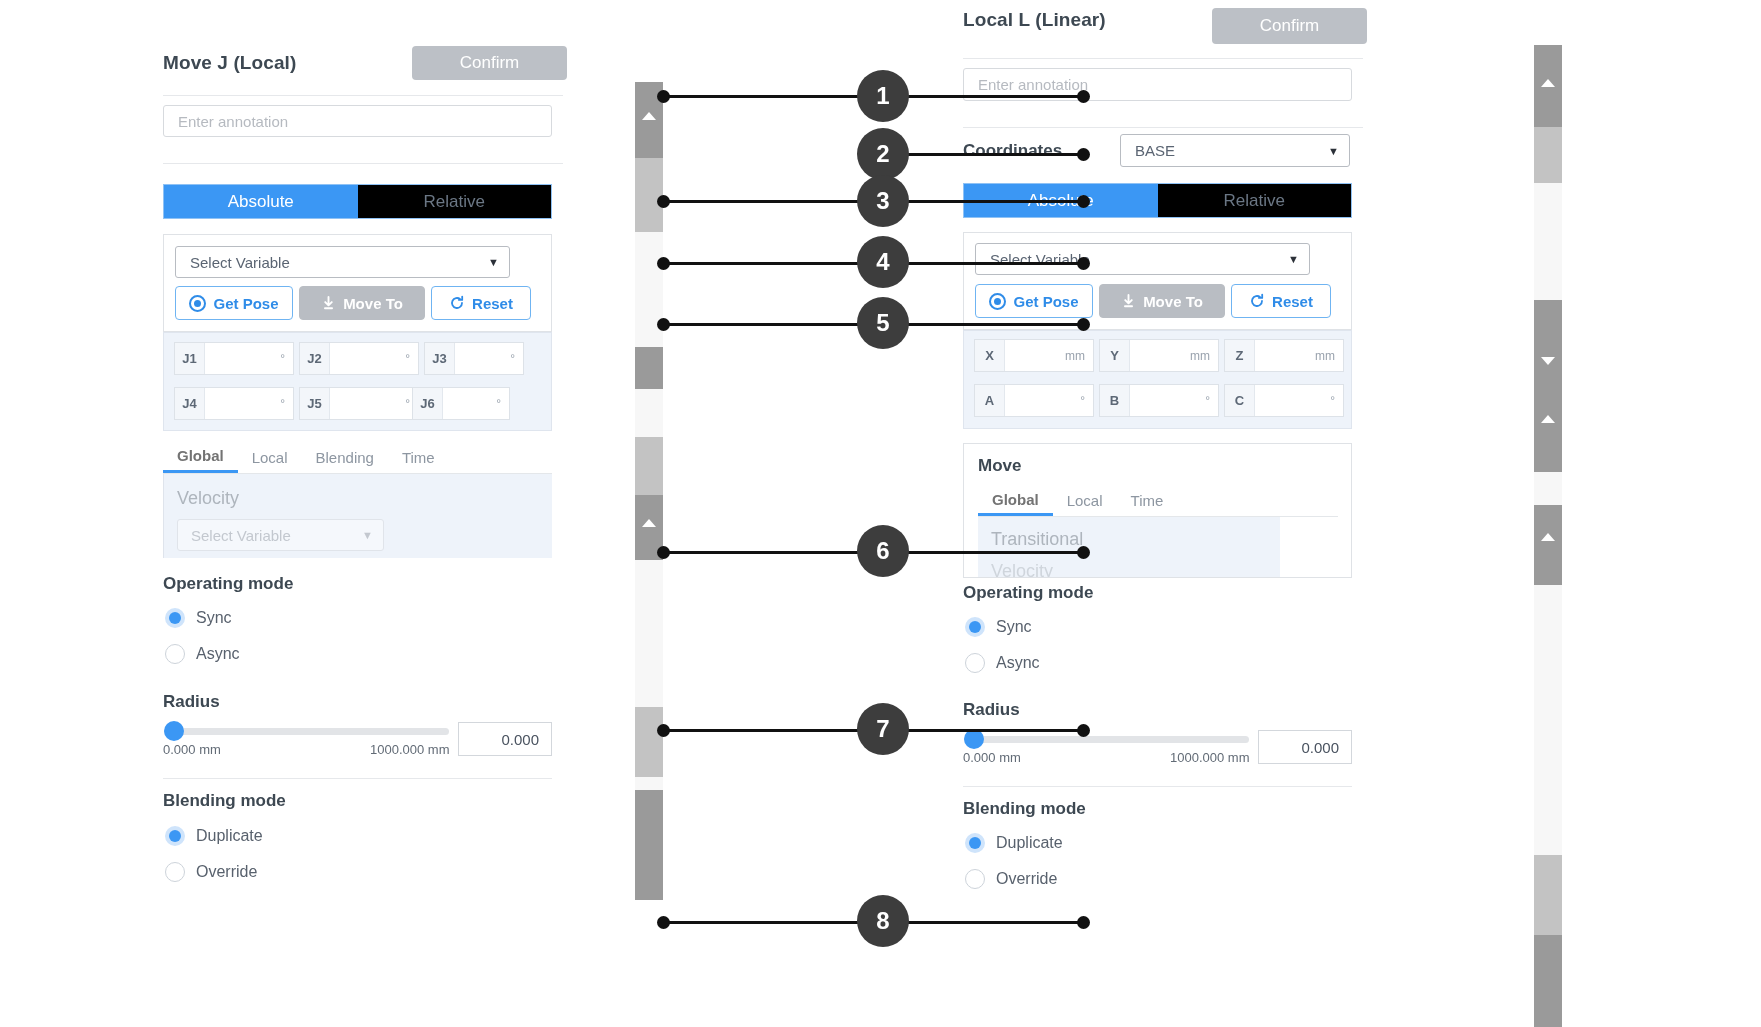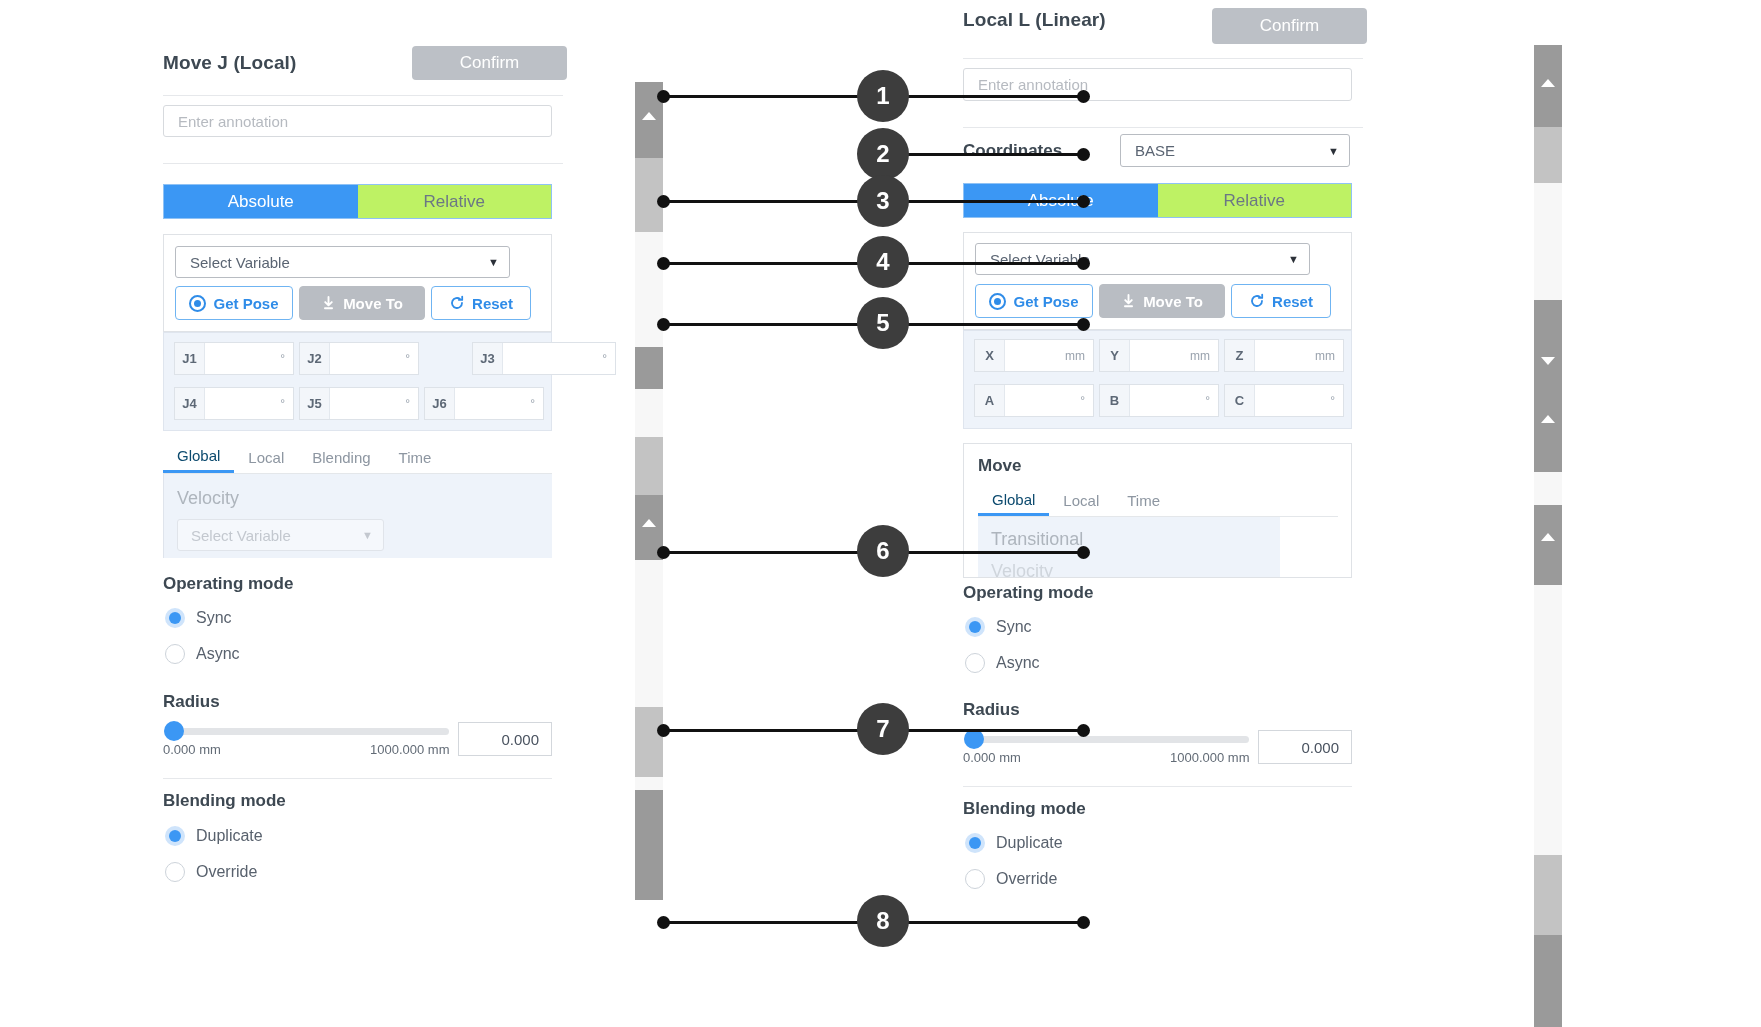--- a/index.html
+++ b/index.html
@@ -31,21 +31,21 @@
     font-size:15px;color:#b6bac0;
   }
 
   
   .seg{position:absolute;display:flex;border:1px solid #8fc2f5;box-sizing:border-box;}
   .seg div{
     flex:1;display:flex;align-items:center;justify-content:center;
     font-size:17px;height:100%;box-sizing:border-box;
   }
   .seg .on{background:#3b97f4;color:#fff;}
-  .seg .off{background:#bef264;color:#6b7785;}
+  .seg .off{background:#000000;color:#6b7785;}
 
   
   .varbox{position:absolute;border:1px solid #dfe2e6;box-sizing:border-box;background:#fff;}
   .select{
     position:absolute;border:1px solid #b8bcc2;border-radius:3px;background:#fff;
     box-sizing:border-box;display:flex;align-items:center;
     padding:0 10px 0 14px;font-size:15px;color:#5a6472;
   }
   .select .caret{margin-left:auto;font-size:11px;color:#2b3038;}
   .pill{
@@ -73,21 +73,21 @@
     font-size:13px;font-weight:bold;color:#5d6876;box-sizing:border-box;
   }
   .fld .unit{margin-left:auto;padding-right:8px;font-size:12px;color:#9aa3ae;}
 
   
   .tabs{position:absolute;display:flex;border-bottom:1px solid #e4e7ea;box-sizing:border-box;}
   .tabs span{
     font-size:15px;color:#8d96a1;padding:0 14px;height:100%;
     display:flex;align-items:center;box-sizing:border-box;
   }
-  .tabs span.act{color:#0c4a6e;border-bottom:3px solid #3b97f4;font-weight:normal;}
+  .tabs span.act{color:#737373;border-bottom:3px solid #3b97f4;font-weight:bold;}
 
   .fadebox{position:absolute;background:#eef3fa;box-sizing:border-box;}
   .fadebox .ttl{font-size:18px;color:#aeb5bd;}
   .fadebox .sel{
     border:1px solid #e0e4ea;border-radius:3px;background:#f5f8fc;
     display:flex;align-items:center;padding:0 10px 0 13px;
     font-size:15px;color:#c3c8cf;box-sizing:border-box;
   }
   .fadebox .sel .caret{margin-left:auto;font-size:11px;color:#c3c8cf;}
 
@@ -172,33 +172,33 @@
 
     <div class="fieldwrap" style="left:23px;top:332px;width:389px;height:99px;">
       <div class="fld" style="left:10px;top:9px;width:120px;height:33px;">
         <span class="lab">J1</span>
         <span class="unit">°</span>
       </div>
       <div class="fld" style="left:135px;top:9px;width:120px;height:33px;">
         <span class="lab">J2</span>
         <span class="unit">°</span>
       </div>
-      <div class="fld" style="left:260px;top:9px;width:144px;height:33px;margin-left:48px;">
+      <div class="fld" style="left:260px;top:9px;width:100px;height:33px;">
         <span class="lab">J3</span>
         <span class="unit">°</span>
       </div>
       <div class="fld" style="left:10px;top:54px;width:120px;height:33px;">
         <span class="lab">J4</span>
         <span class="unit">°</span>
       </div>
       <div class="fld" style="left:135px;top:54px;width:120px;height:33px;">
         <span class="lab">J5</span>
         <span class="unit">°</span>
       </div>
-      <div class="fld" style="left:260px;top:54px;width:120px;height:33px;">
+      <div class="fld" style="left:248px;top:54px;width:98px;height:33px;">
         <span class="lab">J6</span>
         <span class="unit">°</span>
       </div>
     </div>
 
     <div class="tabs" style="left:23px;top:441px;width:389px;height:33px;">
       <span class="act">Global</span>
       <span>Local</span>
       <span>Blending</span>
       <span>Time</span>

